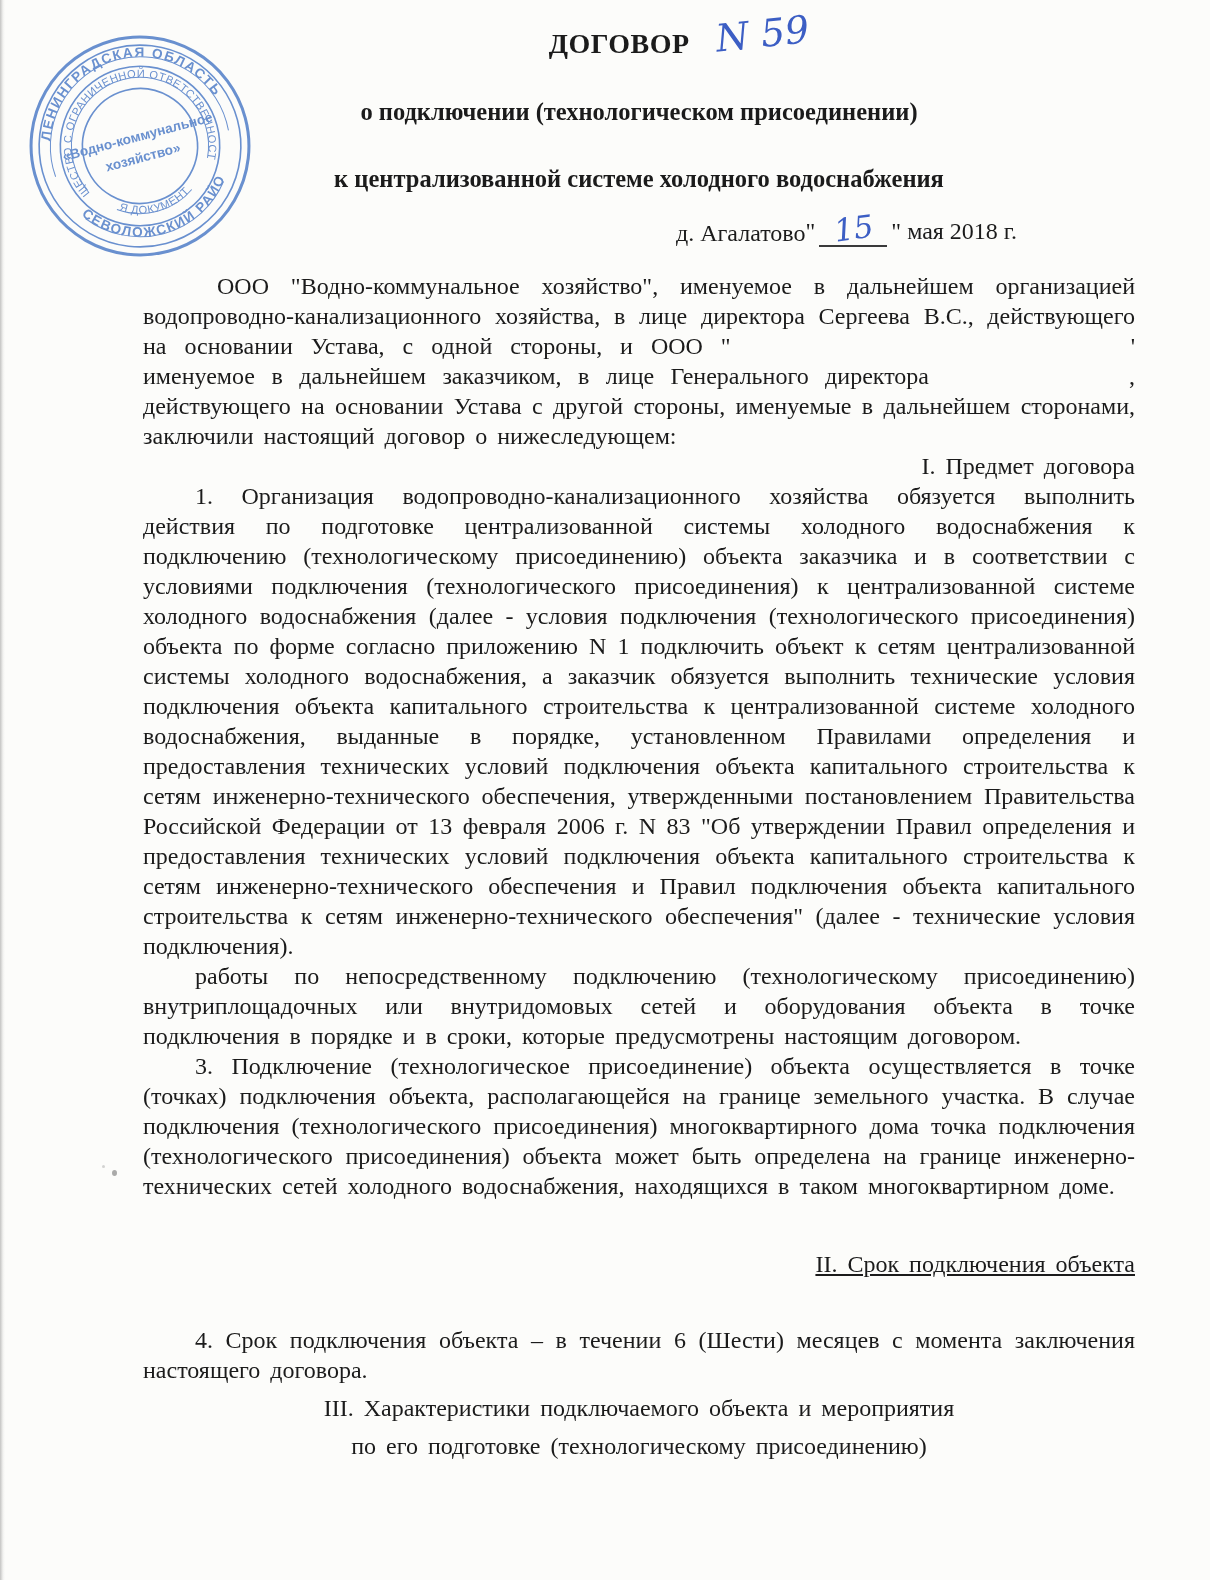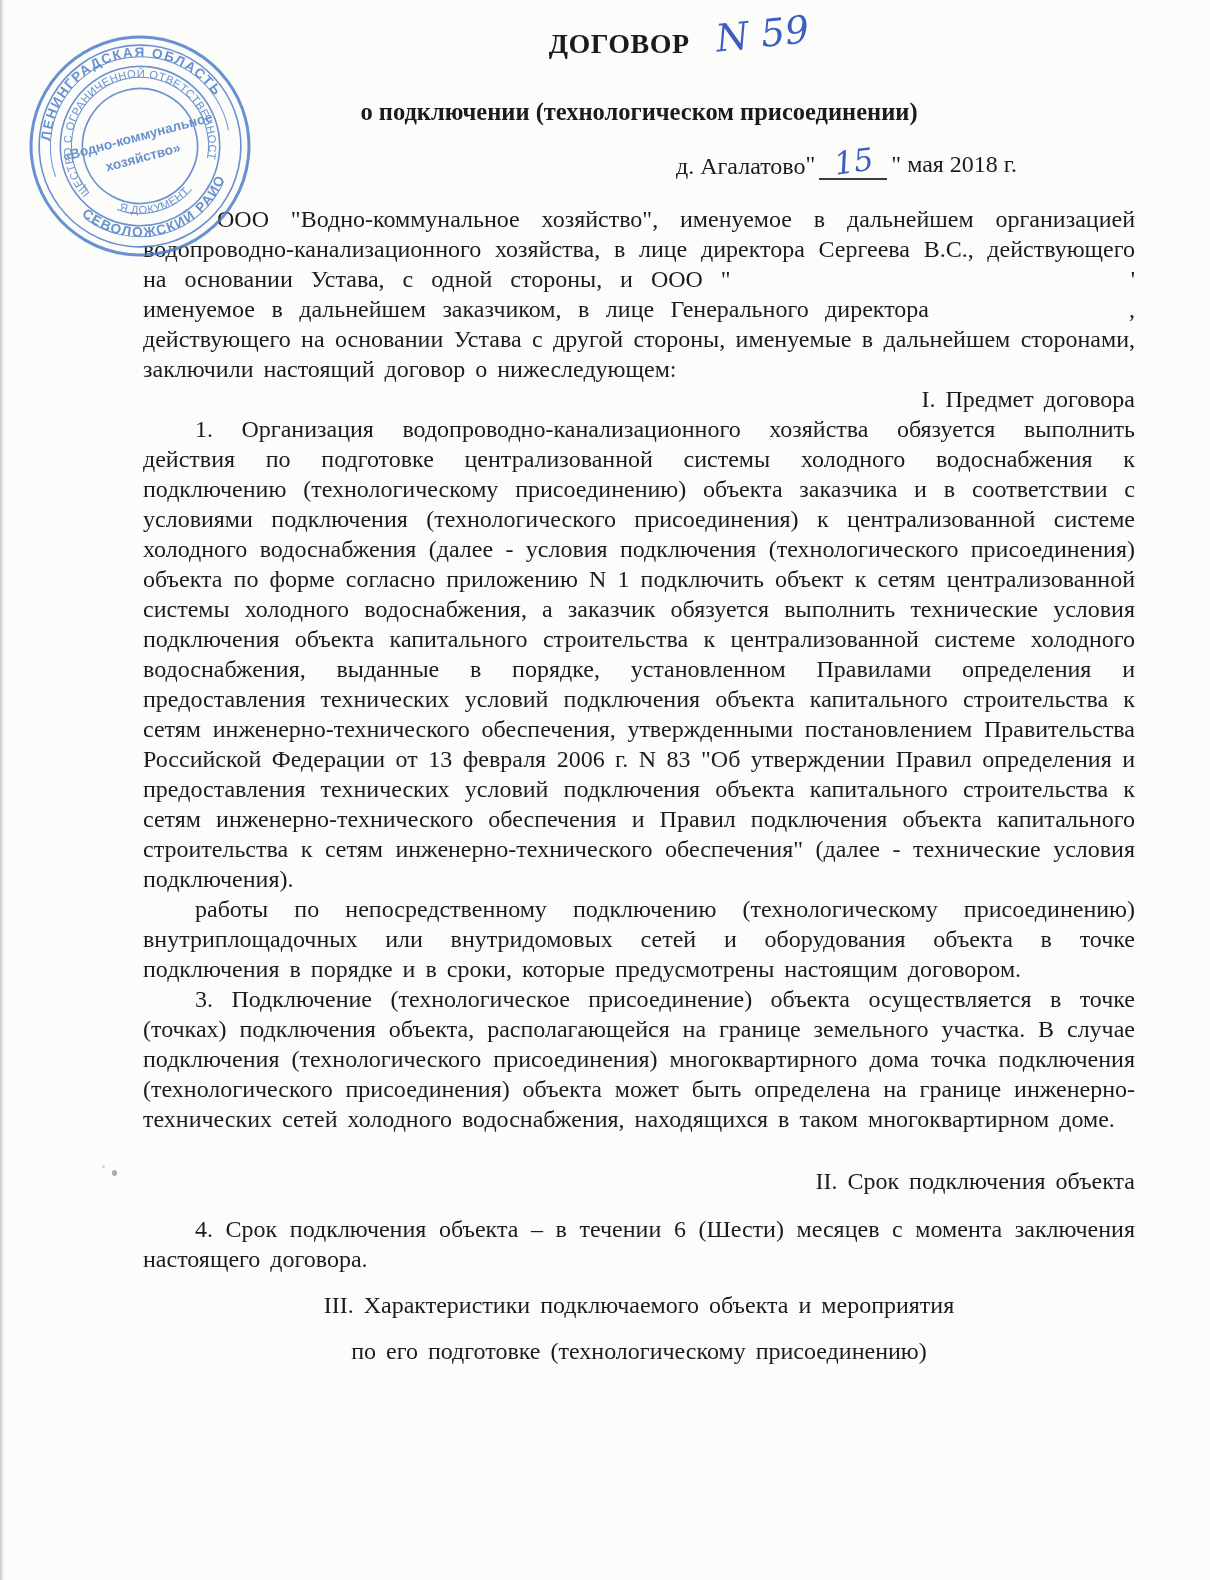--- a/index.html
+++ b/index.html
@@ -63,21 +63,21 @@
   .blank{display:inline-block;height:4px;}
   .blank-company{width:400px;}
   .blank-name{width:200px;}
   h2.sect{
     margin:0;font-size:24px;font-weight:normal;line-height:30px;
     text-align:right;text-indent:0;
   }
   .mt-sect{margin-top:30px;}
   .mt-para{margin-top:28px;}
   .mt-sub{margin-top:30px;}
-  .sect3-line{margin:16px;text-align:center;font-size:24px;line-height:30px;}
+  .sect3-line{margin:8px;text-align:center;font-size:24px;line-height:30px;}
   
   .stamp{
     position:absolute;left:24px;top:30px;width:232px;height:232px;
     z-index:2;opacity:.82;pointer-events:none;
   }
   .stamp svg{width:100%;height:100%;}
   .stamp text{fill:#4a79c6;font-family:"Liberation Sans","DejaVu Sans",sans-serif;}
 </style>
 </head>
 <body>
@@ -118,41 +118,42 @@
       </g>
     </svg>
   </div>
 
   <div class="content">
 
     <div class="title-row">
       <span class="title-main">ДОГОВОР</span><span class="hand title-num">N 59</span>
     </div>
     <div class="subtitle">о подключении (технологическом присоединении)</div>
+    <div class="subtitle">к централизованной системе холодного водоснабжения</div>
 
     <div class="place-date">
       <span>д. Агалатово</span>
       <span class="date-group"><span>"</span><span class="day-line"><span class="hand day-hand">15</span></span><span>"</span><span> мая  2018 г.</span></span>
     </div>
 
     <div class="body-text">
 
       <p class="para preamble"><span>ООО "Водно-коммунальное хозяйство", именуемое в дальнейшем организацией водопроводно-канализационного хозяйства, в лице директора Сергеева В.С., действующего на основании Устава, с одной стороны, и ООО "</span><span class="blank blank-company"></span><span>' именуемое в дальнейшем заказчиком, в лице Генерального директора</span><span class="blank blank-name"></span><span>, действующего на основании Устава с другой стороны, именуемые в дальнейшем сторонами, заключили настоящий договор о нижеследующем:</span></p>
 
       <h2 class="sect mt-sect">I. Предмет договора</h2>
 
       <p class="para mt-para">1. Организация водопроводно-канализационного хозяйства обязуется выполнить действия по подготовке централизованной системы холодного водоснабжения к подключению (технологическому присоединению) объекта заказчика и в соответствии с условиями подключения (технологического присоединения) к централизованной системе холодного водоснабжения (далее - условия подключения (технологического присоединения) объекта по форме согласно приложению N 1 подключить объект к сетям централизованной системы холодного водоснабжения, а заказчик обязуется выполнить технические условия подключения объекта капитального строительства к централизованной системе холодного водоснабжения, выданные в порядке, установленном Правилами определения и предоставления технических условий подключения объекта капитального строительства к сетям инженерно-технического обеспечения, утвержденными постановлением Правительства Российской Федерации от 13 февраля 2006 г. N 83 "Об утверждении Правил определения и предоставления технических условий подключения объекта капитального строительства к сетям инженерно-технического обеспечения и Правил подключения объекта капитального строительства к сетям инженерно-технического обеспечения" (далее - технические условия подключения).</p>
 
 
       <p class="para mt-sub">работы по непосредственному подключению (технологическому присоединению) внутриплощадочных или внутридомовых сетей и оборудования объекта в точке подключения в порядке и в сроки, которые предусмотрены настоящим договором.</p>
 
       <p class="para mt-para">3. Подключение (технологическое присоединение) объекта осуществляется в точке (точках) подключения объекта, располагающейся на границе земельного участка. В случае подключения (технологического присоединения) многоквартирного дома точка подключения (технологического присоединения) объекта может быть определена на границе инженерно-технических сетей холодного водоснабжения, находящихся в таком многоквартирном доме.</p>
 
-      <h2 class="sect" style="margin-top:32px;">II. Срок подключения объекта</h2>
+      <h2 class="sect" style="margin-top:48px;text-decoration:underline;">II. Срок подключения объекта</h2>
 
-      <p class="para" style="margin-top:18px;">4. Срок подключения объекта – в  течении 6 (Шести) месяцев с момента заключения настоящего договора.</p>
+      <p class="para" style="margin-top:46px;">4. Срок подключения объекта – в  течении 6 (Шести) месяцев с момента заключения настоящего договора.</p>
 
       <p class="sect3-line">III. Характеристики подключаемого объекта и мероприятия</p>
       <p class="sect3-line">по его подготовке (технологическому присоединению)</p>
 
     </div>
   </div>
 </div>
 
 </body></html>

